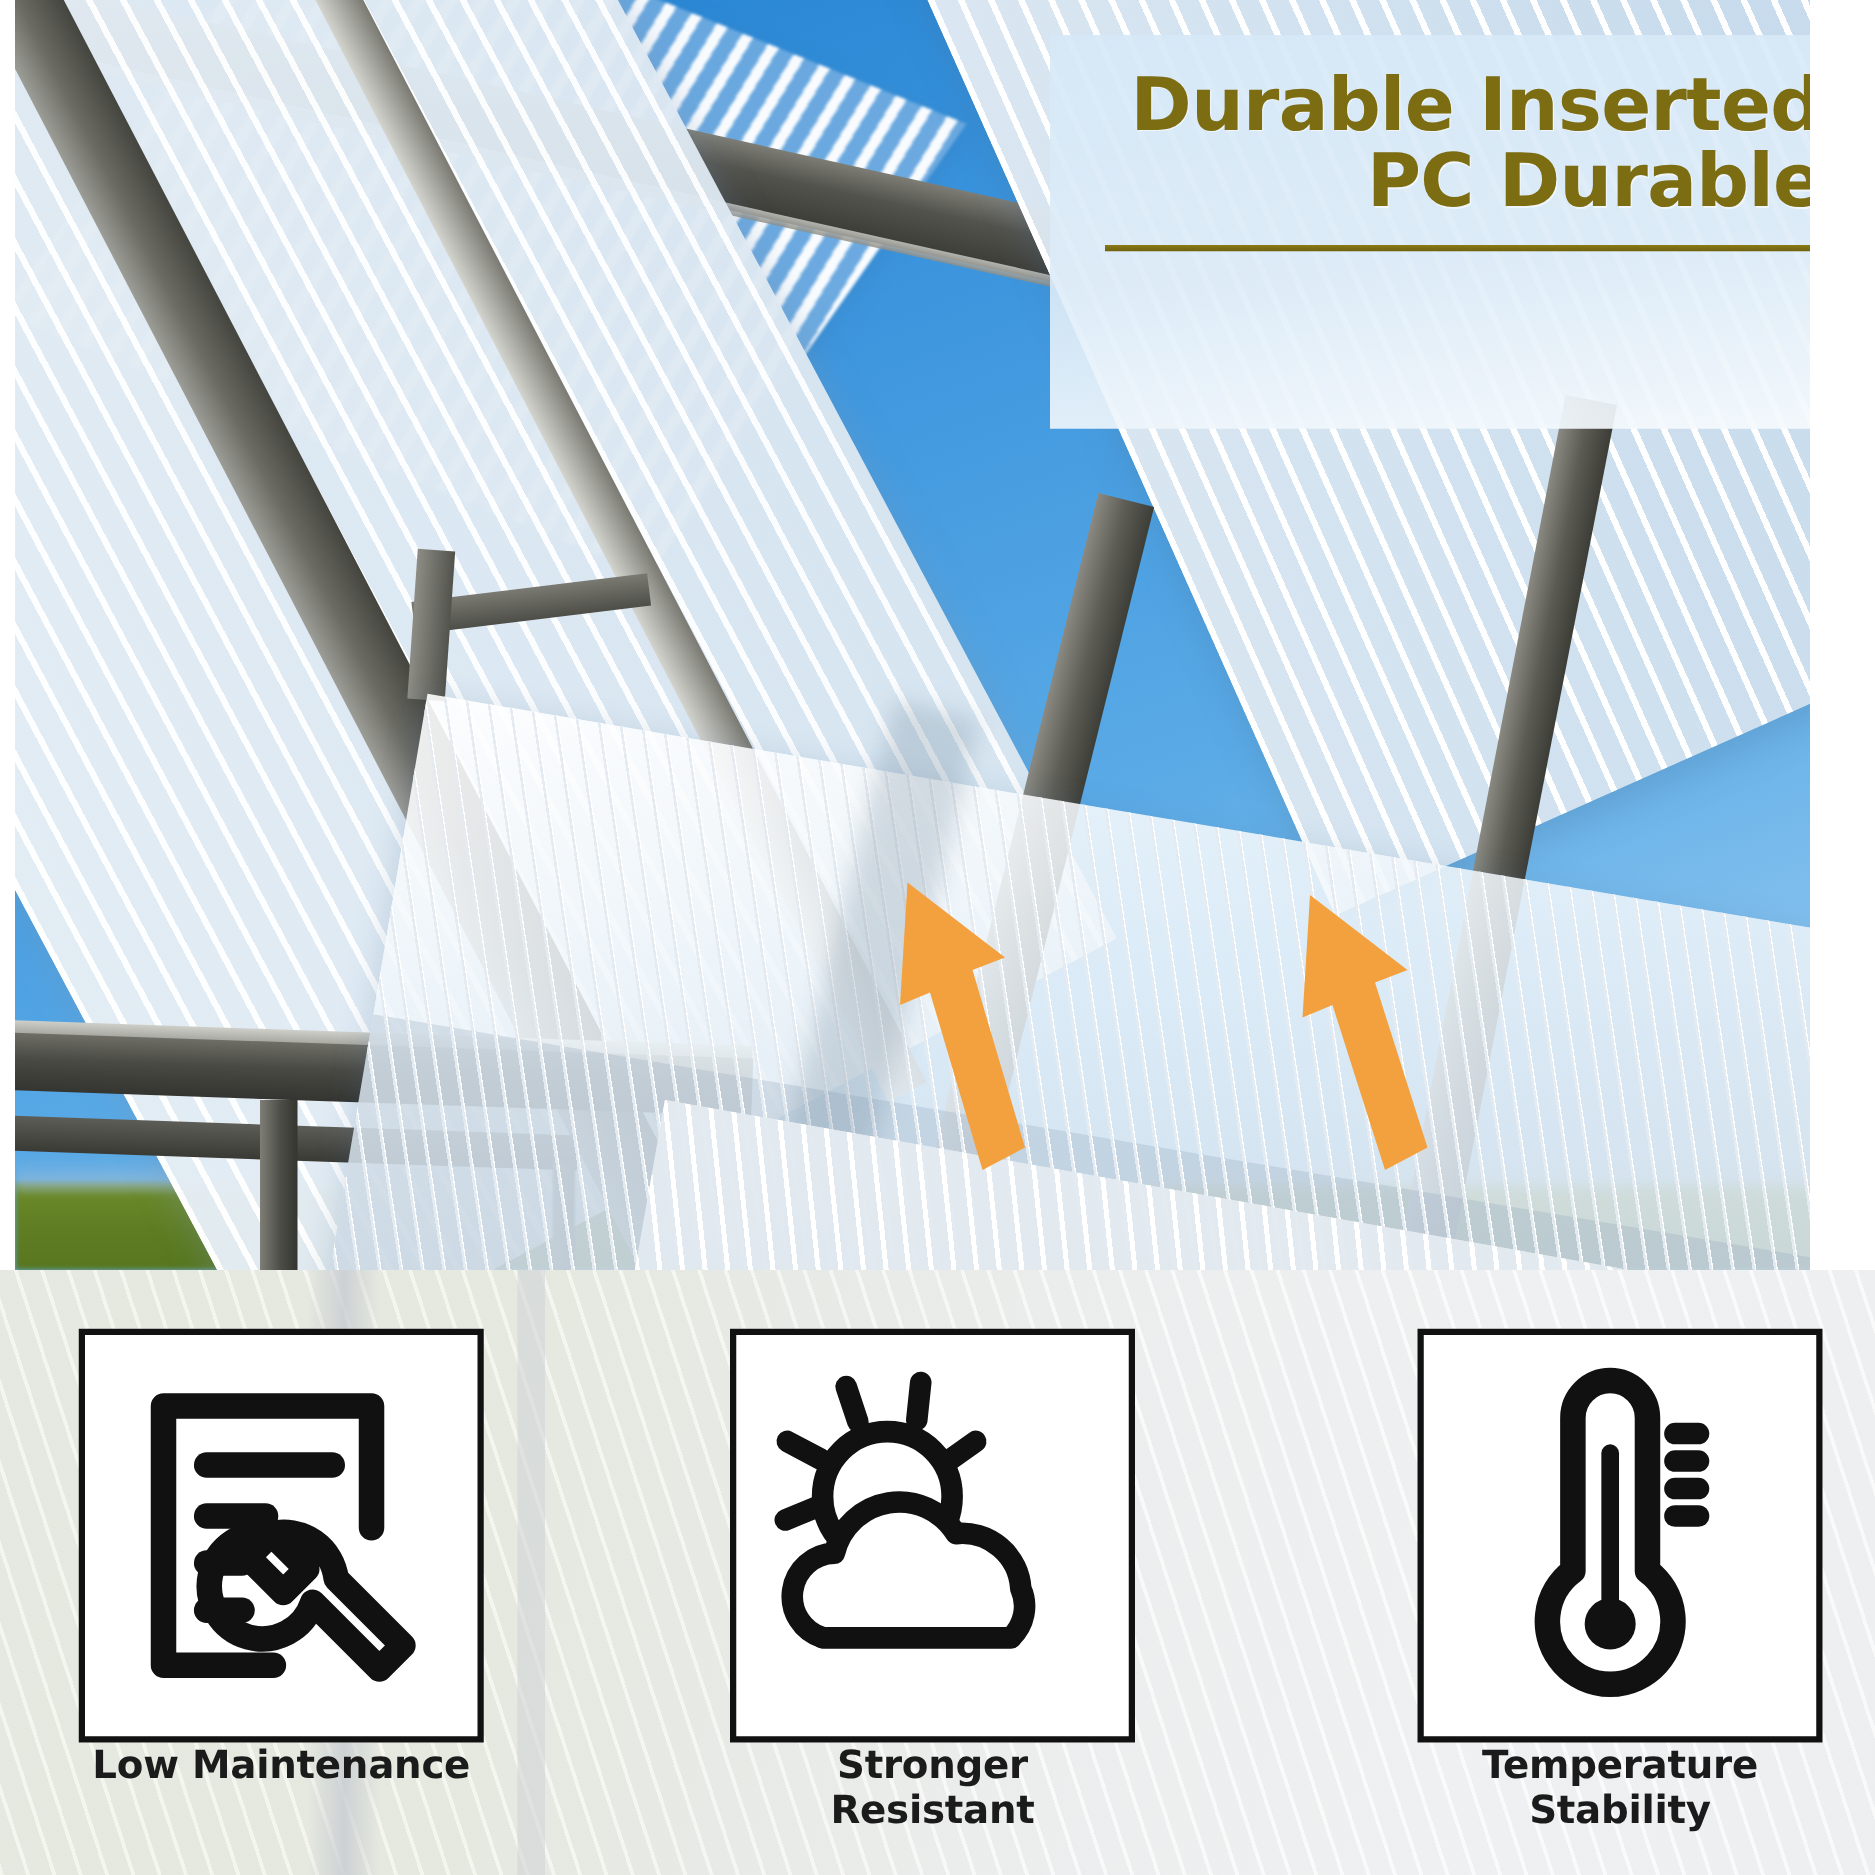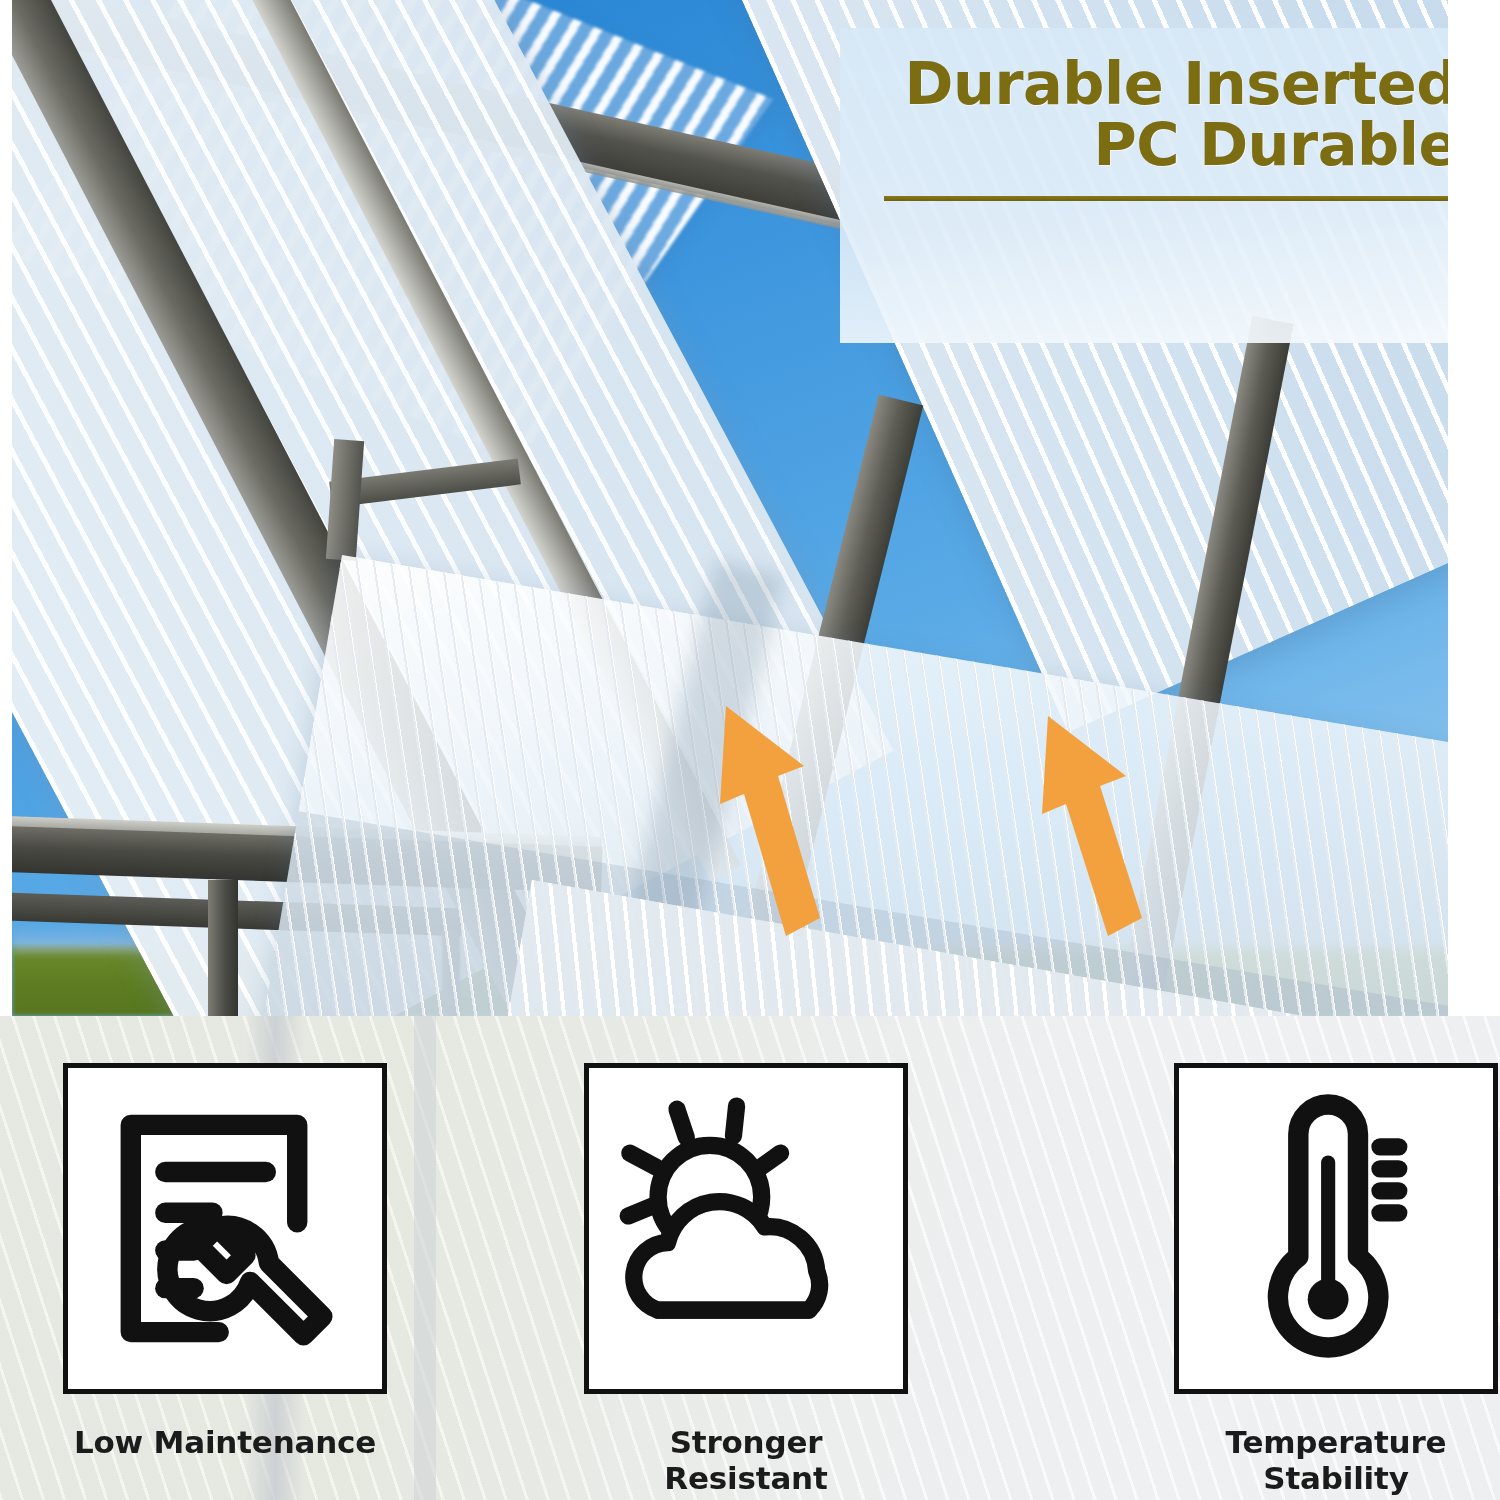--- a/index.html
+++ b/index.html
@@ -176,24 +176,24 @@
       rgba(218,222,226,.45) 3px,rgba(218,222,226,.45) 20px);}
   .band .bandcol{position:absolute;left:246px;top:0;width:58px;height:484px;
     background:linear-gradient(90deg,rgba(200,205,210,.0),rgba(196,201,207,.75),rgba(200,205,210,.0));}
   .band .bandcol2{position:absolute;left:414px;top:0;width:22px;height:484px;
     background:rgba(205,210,214,.55);}
 
   .features{position:absolute;left:0;top:0;width:1500px;height:484px;}
   .feature{position:absolute;top:47px;width:324px;}
   .feature.f1{left:63px;}
   .feature.f2{left:584px;}
-  .feature.f3{left:1174px;}
+  .feature.f3{left:1134px;}
   .iconbox{width:324px;height:331px;background:#fff;border:5px solid #111;}
   .iconbox svg{display:block;width:100%;height:100%;}
-  .flabel{margin-top:30px;text-align:center;font-size:31px;font-weight:bold;color:#1b1b1b;
+  .flabel{text-align:center;font-size:31px;font-weight:bold;color:#1b1b1b;
     font-family:"DejaVu Sans","Liberation Sans",sans-serif;letter-spacing:-.2px;}
 </style>
 </head>
 <body>
 
 <div class="stage">
 
   <div class="photo">
     <div class="sky"></div>
     <div class="grass"></div>

